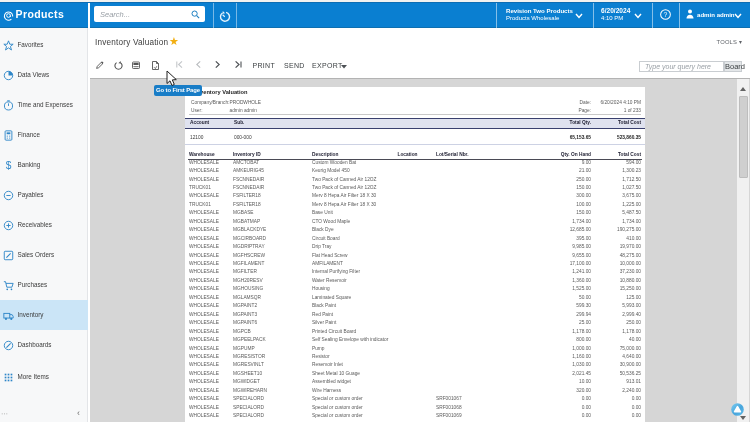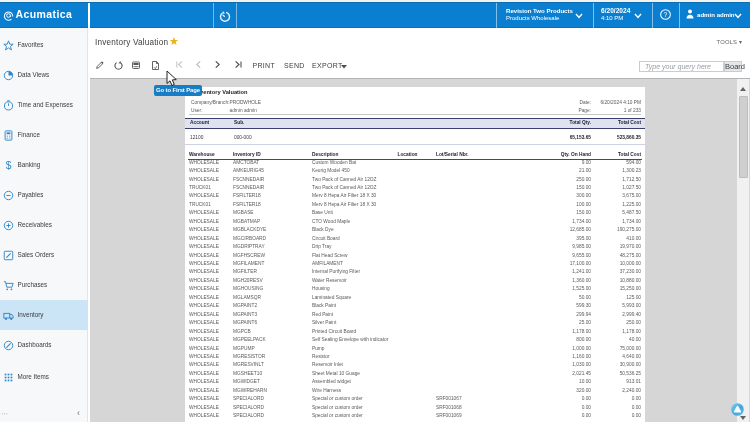--- a/index.html
+++ b/index.html
@@ -44,22 +44,29 @@
 </head>
 <body>
 <div id="topbar">
   <div style="position:absolute;left:0;top:0;width:750px;height:2px;background:#f2f2f0;z-index:5"></div>
   <div style="position:absolute;left:0;top:2px;width:750px;height:1px;background:#0d6db3;z-index:5"></div>
   <svg id="logomark" viewBox="0 0 16 16">
       <path d="M12.2 13.2 A6 6 0 1 1 14 8 L14 9.5" fill="none" stroke="#fff" stroke-width="1.5"></path>
       <circle cx="8" cy="8" r="2.7" fill="none" stroke="#fff" stroke-width="1.4"></circle>
       <path d="M10.7 8 L10.7 10.2" stroke="#fff" stroke-width="1.4"></path>
     </svg>
-  <div id="logo">Acumatica</div>
+  <div id="logo">Products</div>
   <div class="tb-div" style="left:88px;background:#fff;width:1.5px"></div>
+  <div id="searchbox">
+      <span class="ph">Search...</span>
+    <svg style="position:absolute;right:5px;top:4px" width="9" height="9" viewBox="0 0 10 10">
+        <circle cx="4" cy="4" r="2.9" fill="none" stroke="#1a7dc0" stroke-width="1.1"></circle>
+        <line x1="6.3" y1="6.3" x2="9" y2="9" stroke="#1a7dc0" stroke-width="1.2"></line>
+      </svg>
+  </div>
   <div class="tb-div" style="left:213px;background:rgba(255,255,255,.45)"></div>
   <svg id="reloadicon" viewBox="0 0 14 14">
       <path d="M4.2 2.4 A5.5 5.5 0 1 0 8.6 1.6" fill="none" stroke="#e8f4fc" stroke-width="1.7"></path>
       <path d="M4.6 0 L4.2 3.4 L7.4 2.6" fill="#e8f4fc"></path>
       <path d="M7 7 L4.4 4.6" stroke="#e8f4fc" stroke-width="1.4"></path>
     </svg>
   <div class="tb-div" style="left:236px;background:rgba(255,255,255,.45)"></div>
   <div class="tb-div" style="left:496px;background:rgba(255,255,255,.5)"></div>
   <div class="sect" style="left:506px;top:7px">
       <div class="s1" style="font-size:6.1px">Revision Two Products</div>

